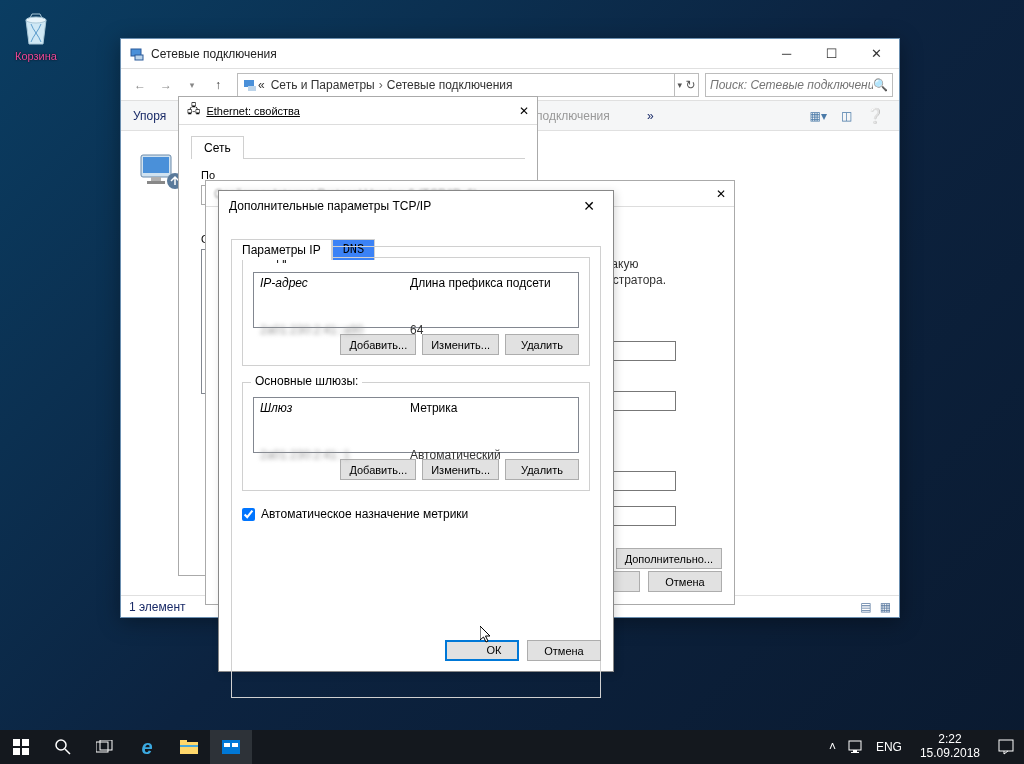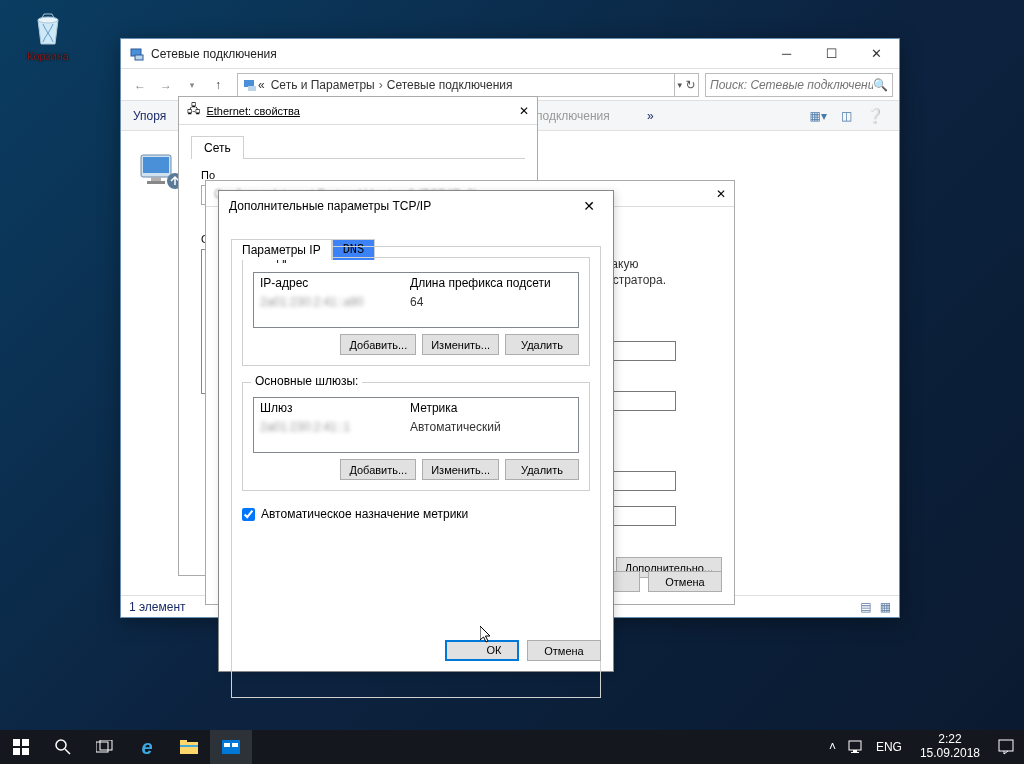--- a/index.html
+++ b/index.html
@@ -1,19 +1,19 @@
 <!DOCTYPE html>
 <html><head>
 <meta charset="utf-8">
 <style>
 * { box-sizing: border-box; margin: 0; padding: 0; font-family: 'Segoe UI', Tahoma, sans-serif; font-size: 12px; }
 body { width: 1024px; height: 764px; background: linear-gradient(135deg, #0a3d62, #0c2340, #0a1a30); overflow: hidden; position: relative; }
 
 
-.desktop-icon { position: absolute; top: 8px; left: 18px; text-align: center; width: 60px; color: #7f1d1d; cursor: pointer; }
+.desktop-icon { position: absolute; top: 8px; left: 6px; text-align: center; width: 60px; color: #ec4899; cursor: pointer; }
 .desktop-icon .bin { width: 40px; height: 40px; margin: 0 auto 2px; }
 .desktop-icon .label { font-size: 11px; text-shadow: 0 0 2px #000; }
 
 
 .explorer { position: absolute; top: 38px; left: 120px; width: 780px; height: 580px; background: #fff; border: 1px solid #6b8fb0; box-shadow: 0 4px 20px rgba(0,0,0,.35); }
 .titlebar { height: 30px; background: #fff; display: flex; align-items: center; padding-left: 8px; border-bottom: 1px solid #e0e0e0; }
 .titlebar .icon-sm { width: 16px; height: 16px; margin-right: 6px; display: flex; align-items: center; justify-content: center; }
 .titlebar .title { flex: 1; font-size: 12px; color: #222; }
 .winbtns { display: flex; height: 100%; }
 .winbtn { width: 45px; display: flex; align-items: center; justify-content: center; color: #333; font-size: 13px; }
@@ -66,22 +66,22 @@
 .adv-tabs { margin: 4px 12px 8px; }
 .adv-tabhdr { display: flex; }
 .adv-tabhdr .tab { padding: 3px 10px; border: 1px solid #d0d0d0; background: #fff; font-size: 12px; border-bottom: none; position: relative; top: 14px; z-index: 1; }
 .adv-tabhdr .tab.inactive { background: #3b82f6; z-index: 0; font-family: Liberation Mono, monospace; }
 .adv-tabbody { border: 1px solid #d0d0d0; padding: 10px; height: 452px; position: relative; }
 
 .groupbox { border: 1px solid #d0d0d0; margin-bottom: 16px; position: relative; padding-top: 4px; }
 .gb-label { position: absolute; top: -9px; left: 8px; background: #fff; padding: 0 4px; font-size: 12px; }
 .listbox { border: 1px solid #828790; margin: 10px 10px 6px; height: 56px; background: #fff; }
 .listhdr { display: flex; font-size: 11px; padding: 3px 6px; }
-.listhdr .col1 { width: 150px; }
-.listrow { display: flex; font-size: 11px; padding: 2px 6px; color: #999; }
+.listhdr .col1 { width: 150px; font-style: italic; }
+.listrow { display: flex; font-size: 11px; padding: 2px 6px; color: #999; margin-top: 28px; }
 .listrow .col1 { width: 150px; }
 .listrow .col2 { color: #333; }
 .gb-btns { display: flex; justify-content: flex-end; gap: 6px; padding: 0 10px 10px; }
 
 .wbtn { min-width: 74px; height: 21px; background: #e1e1e1; border: 1px solid #adadad; font-size: 11px; padding: 0 8px; display: inline-flex; align-items: center; justify-content: center; cursor: default; }
 .wbtn.focus { border: 2px solid #0078d7; line-height: 17px; padding-left: 32px; }
 
 .metric-row { display: flex; align-items: center; margin-top: 8px; }
 .metric-row input[type=checkbox] { margin-right: 6px; }
 .metric-iface { display: flex; align-items: center; margin-top: 6px; color: #999; }
@@ -220,21 +220,21 @@
     <span>✕</span>
   </div>
   <div class="hint-body">
     <span>такую</span><br>
     <span>истратора.</span>
   </div>
   <div class="ipv6-field" style="top:160px;"></div>
   <div class="ipv6-field" style="top:210px;"></div>
   <div class="ipv6-field" style="top:290px;"></div>
   <div class="ipv6-field" style="top:325px;"></div>
-  <div class="advbtn wbtn" style="top:376px;">Дополнительно...</div>
+  <div class="advbtn wbtn" style="top:367px;">Дополнительно...</div>
   <div class="ipv6-btns">
     <div class="wbtn">К</div>
     <div class="wbtn">Отмена</div>
   </div>
 </div>
 
 <div class="adv-dialog">
   <div class="adv-title">
     <span class="t">Дополнительные параметры TCP/IP</span>
     <div class="adv-close">✕</div>

